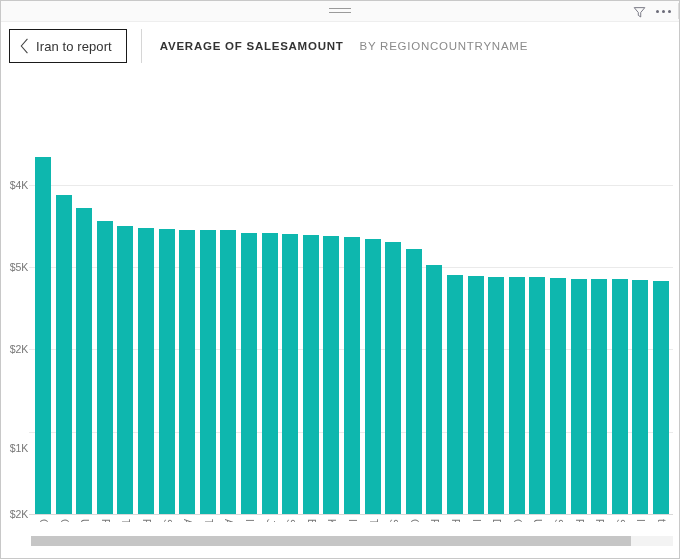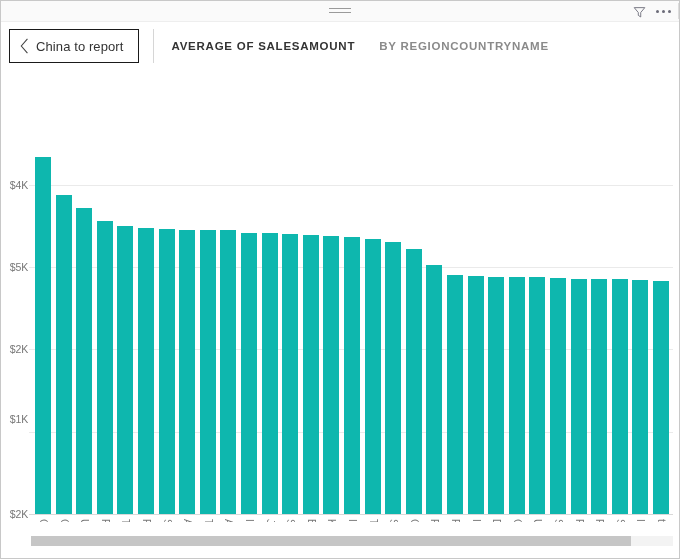--- a/index.html
+++ b/index.html
@@ -114,26 +114,26 @@
     font-size: 11.5px;
     font-weight: bold;
     color: #333333;
     letter-spacing: 0.75px;
     text-transform: uppercase;
     white-space: nowrap;
     text-align: right;
   }
   .title-by {
     font-size: 11.5px;
-    font-weight: bold;
+    font-weight: normal;
     color: #8a8a8a;
     letter-spacing: 0.75px;
     text-transform: uppercase;
     white-space: nowrap;
-    margin-left: 24px;
+    margin-left: 16px;
   }
 
   
   .chart-area {
     position: relative;
     width: 680px;
     height: 455px;
     background: #ffffff;
   }
   .plot {
@@ -246,39 +246,39 @@
     <div class="top-divider"></div>
   </div>
 
   <div class="header-row">
     <div class="back-button">
       <span class="chevron-left">
         <svg viewBox="0 0 10 18" width="9" height="16" aria-hidden="true">
           <path d="M8.3 1 L1.4 9 L8.3 17" fill="none" stroke="#444444" stroke-width="1.2"></path>
         </svg>
       </span>
-      <span class="back-label">China to report</span>
+      <span class="back-label">Iran to report</span>
     </div>
     <div class="header-sep"></div>
     <div class="title-measure">AVERAGE OF SALESAMOUNT</div>
     <div class="title-by">BY REGIONCOUNTRYNAME</div>
   </div>
 
   <div class="chart-area">
     <div class="plot">
       <div id="gridlines">
           <div class="gridline axis-base" style="top: 444px;"></div>
           <div class="gridline" style="top: 361.701px;"></div>
           <div class="gridline" style="top: 279.402px;"></div>
           <div class="gridline" style="top: 197.103px;"></div>
           <div class="gridline" style="top: 114.805px;"></div>
         </div>
       <div id="yticks">
           <div class="ytick" style="top: 444px;">$2K</div>
-          <div class="ytick" style="top: 349px;">$1K</div>
+          <div class="ytick" style="top: 378px;">$1K</div>
           <div class="ytick" style="top: 279.402px;">$2K</div>
           <div class="ytick" style="top: 197.103px;">$5K</div>
           <div class="ytick" style="top: 114.805px;">$4K</div>
         </div>
       <div class="bars" id="bars">
           <div class="bar" title="China" style="left: 34px; width: 16px; height: 357.177px; background: rgb(14, 183, 174);"></div>
           <div class="bar" title="Germany" style="left: 54.6px; width: 16px; height: 319.32px; background: rgb(14, 183, 174);"></div>
           <div class="bar" title="United States" style="left: 75.2px; width: 16px; height: 306.152px; background: rgb(14, 183, 174);"></div>
           <div class="bar" title="France" style="left: 95.8px; width: 16px; height: 292.984px; background: rgb(14, 183, 174);"></div>
           <div class="bar" title="Thailand" style="left: 116.4px; width: 16px; height: 288.046px; background: rgb(14, 183, 174);"></div>

